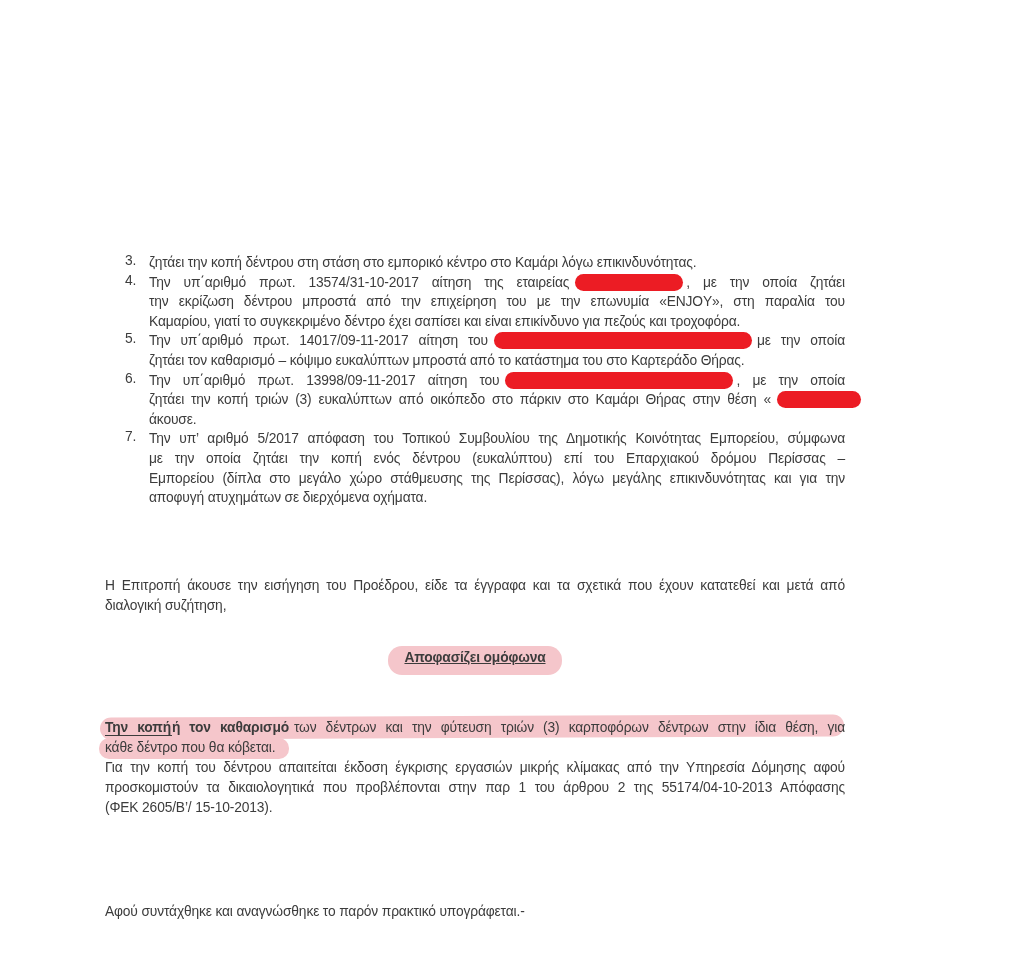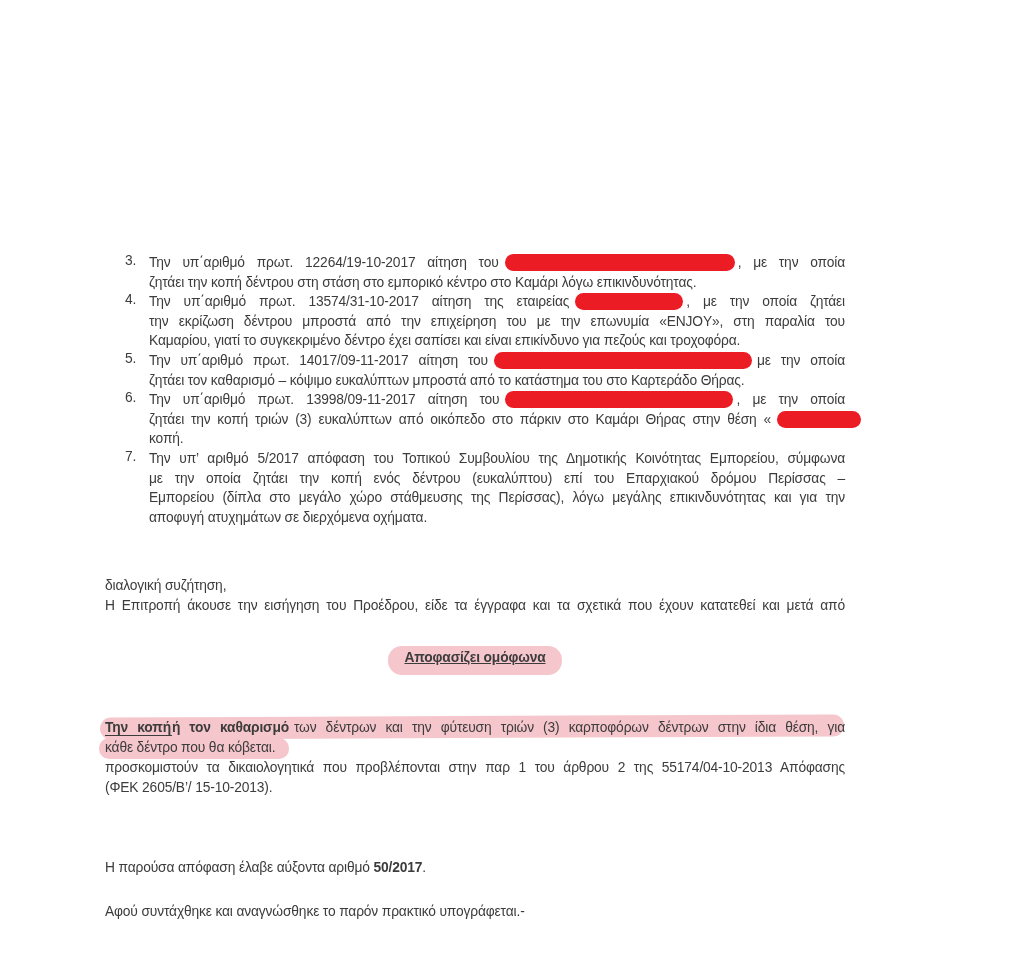--- a/index.html
+++ b/index.html
@@ -78,71 +78,68 @@
 </style>
 </head>
 <body>
 
 <div class="page">
 
   <div class="col list">
 
     <div class="li">
       <span class="num">3.</span>
-      <div class="tl jl"><span>Την υπ΄αριθμό πρωτ. 12264/19-10-2017 αίτηση του</span><span class="redact r-230"></span><span>, με την οποία</span></div>
       <div class="tl"><span>ζητάει την κοπή δέντρου στη στάση στο εμπορικό κέντρο στο Καμάρι λόγω επικινδυνότητας.</span></div>
     </div>
 
     <div class="li">
       <span class="num">4.</span>
       <div class="tl jl"><span>Την υπ΄αριθμό πρωτ. 13574/31-10-2017 αίτηση της εταιρείας</span><span class="redact r-108"></span><span>, με την οποία ζητάει</span></div>
       <div class="tl jl"><span>την εκρίζωση δέντρου μπροστά από την επιχείρηση του με την επωνυμία «ENJOY», στη παραλία του</span></div>
       <div class="tl"><span>Καμαρίου, γιατί το συγκεκριμένο δέντρο έχει σαπίσει και είναι επικίνδυνο για πεζούς και τροχοφόρα.</span></div>
     </div>
 
     <div class="li">
       <span class="num">5.</span>
       <div class="tl jl"><span>Την υπ΄αριθμό πρωτ. 14017/09-11-2017  αίτηση του</span><span class="redact r-258"></span><span>με την οποία</span></div>
       <div class="tl"><span>ζητάει τον καθαρισμό – κόψιμο ευκαλύπτων μπροστά από το κατάστημα του στο Καρτεράδο Θήρας.</span></div>
     </div>
 
     <div class="li">
       <span class="num">6.</span>
       <div class="tl jl"><span>Την υπ΄αριθμό πρωτ. 13998/09-11-2017 αίτηση του</span><span class="redact r-228"></span><span>, με την οποία</span></div>
       <div class="tl jl"><span>ζητάει την κοπή τριών (3) ευκαλύπτων από οικόπεδο στο πάρκιν στο Καμάρι Θήρας στην θέση «</span><span class="redact r-84"></span></div>
-      <div class="tl"><span>κοπή.</span></div>
+      <div class="tl"><span>άκουσε.</span></div>
     </div>
 
     <div class="li">
       <span class="num">7.</span>
       <div class="tl jl"><span>Την υπ’ αριθμό 5/2017 απόφαση του Τοπικού Συμβουλίου της Δημοτικής Κοινότητας Εμπορείου, σύμφωνα</span></div>
       <div class="tl jl"><span>με την οποία ζητάει την κοπή ενός δέντρου (ευκαλύπτου) επί του Επαρχιακού δρόμου Περίσσας –</span></div>
       <div class="tl jl"><span>Εμπορείου (δίπλα στο μεγάλο χώρο στάθμευσης της Περίσσας), λόγω μεγάλης επικινδυνότητας και για την</span></div>
       <div class="tl"><span>αποφυγή ατυχημάτων σε διερχόμενα οχήματα.</span></div>
     </div>
 
   </div>
 
   <div class="col hearing">
+    <div class="para jl"><span>Η Επιτροπή άκουσε την εισήγηση του Προέδρου, είδε τα έγγραφα και τα σχετικά που έχουν κατατεθεί και μετά από</span></div>
     <div class="para"><span>διαλογική συζήτηση,</span></div>
-    <div class="para jl"><span>Η Επιτροπή άκουσε την εισήγηση του Προέδρου, είδε τα έγγραφα και τα σχετικά που έχουν κατατεθεί και μετά από</span></div>
   </div>
 
   <div class="col heading-row">
     <span class="pill">Αποφασίζει ομόφωνα</span>
   </div>
 
   <div class="col decision">
     <div class="para jl hl-line"><span class="bold-ul">Την κοπή</span><span class="bold">ή τον καθαρισμό</span><span class="rest">των  δέντρων  και την φύτευση τριών (3) καρποφόρων δέντρων  στην ίδια θέση, για</span></div>
     <div class="para"><span class="hl-inline">κάθε δέντρο που θα κόβεται.</span></div>
+    <div class="para jl"><span>Για την κοπή του δέντρου απαιτείται έκδοση έγκρισης εργασιών μικρής κλίμακας από την Υπηρεσία Δόμησης αφού</span></div>
     <div class="para jl"><span>προσκομιστούν τα δικαιολογητικά που προβλέπονται στην παρ 1 του άρθρου 2 της 55174/04-10-2013 Απόφασης</span></div>
     <div class="para"><span>(ΦΕΚ 2605/Β’/ 15-10-2013).</span></div>
   </div>
 
-  <div class="col para serial">
-    <span>Η παρούσα απόφαση έλαβε αύξοντα αριθμό </span><span class="bold">50/2017</span><span>.</span>
-  </div>
 
   <div class="col para closing">
     <span>Αφού συντάχθηκε και αναγνώσθηκε το παρόν πρακτικό υπογράφεται.-</span>
   </div>
 
 </div>
 
 </body></html>

